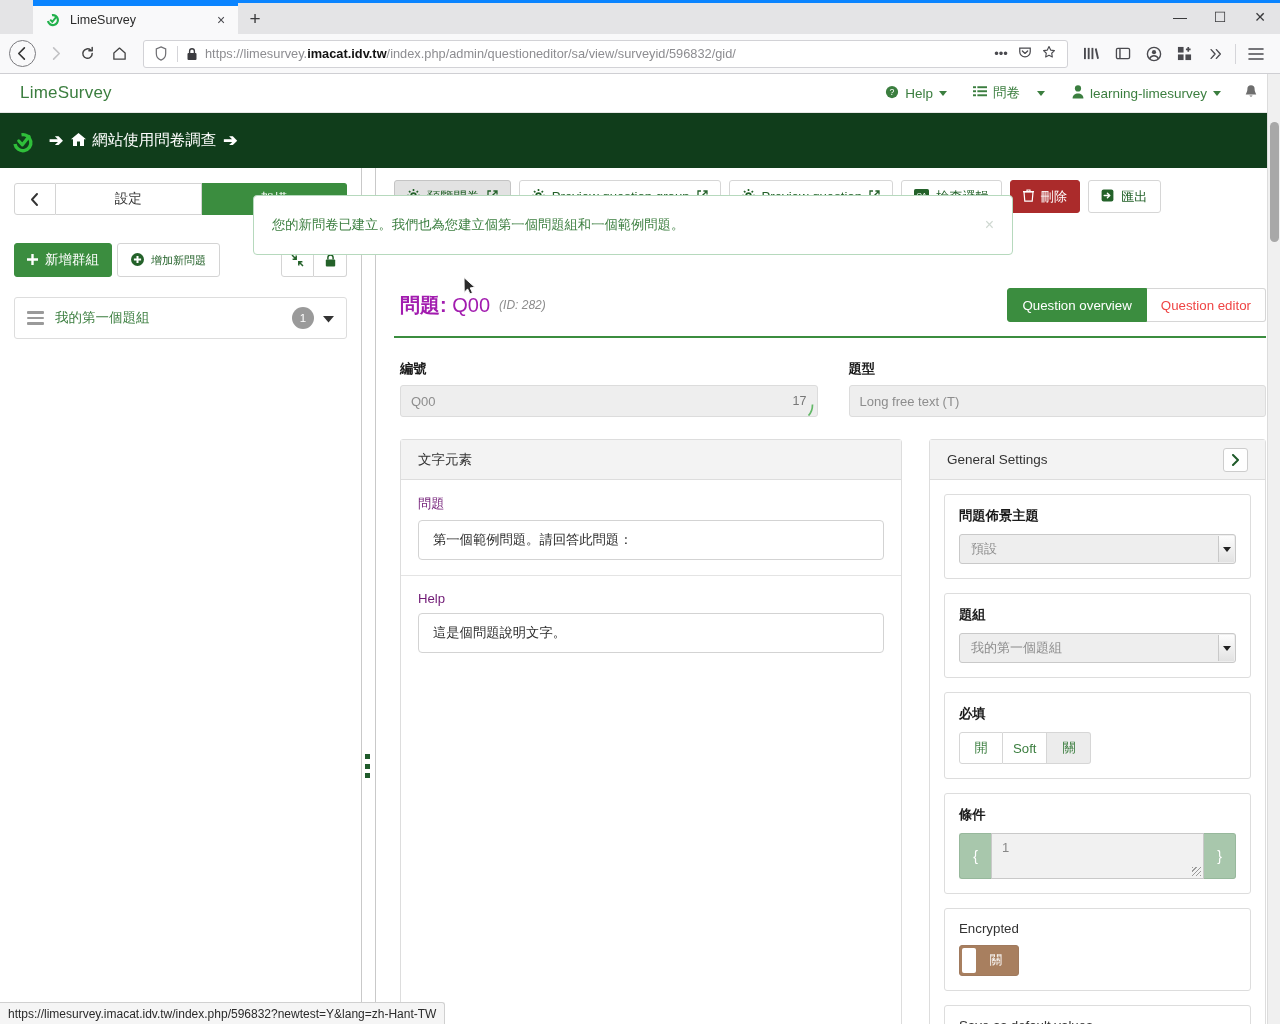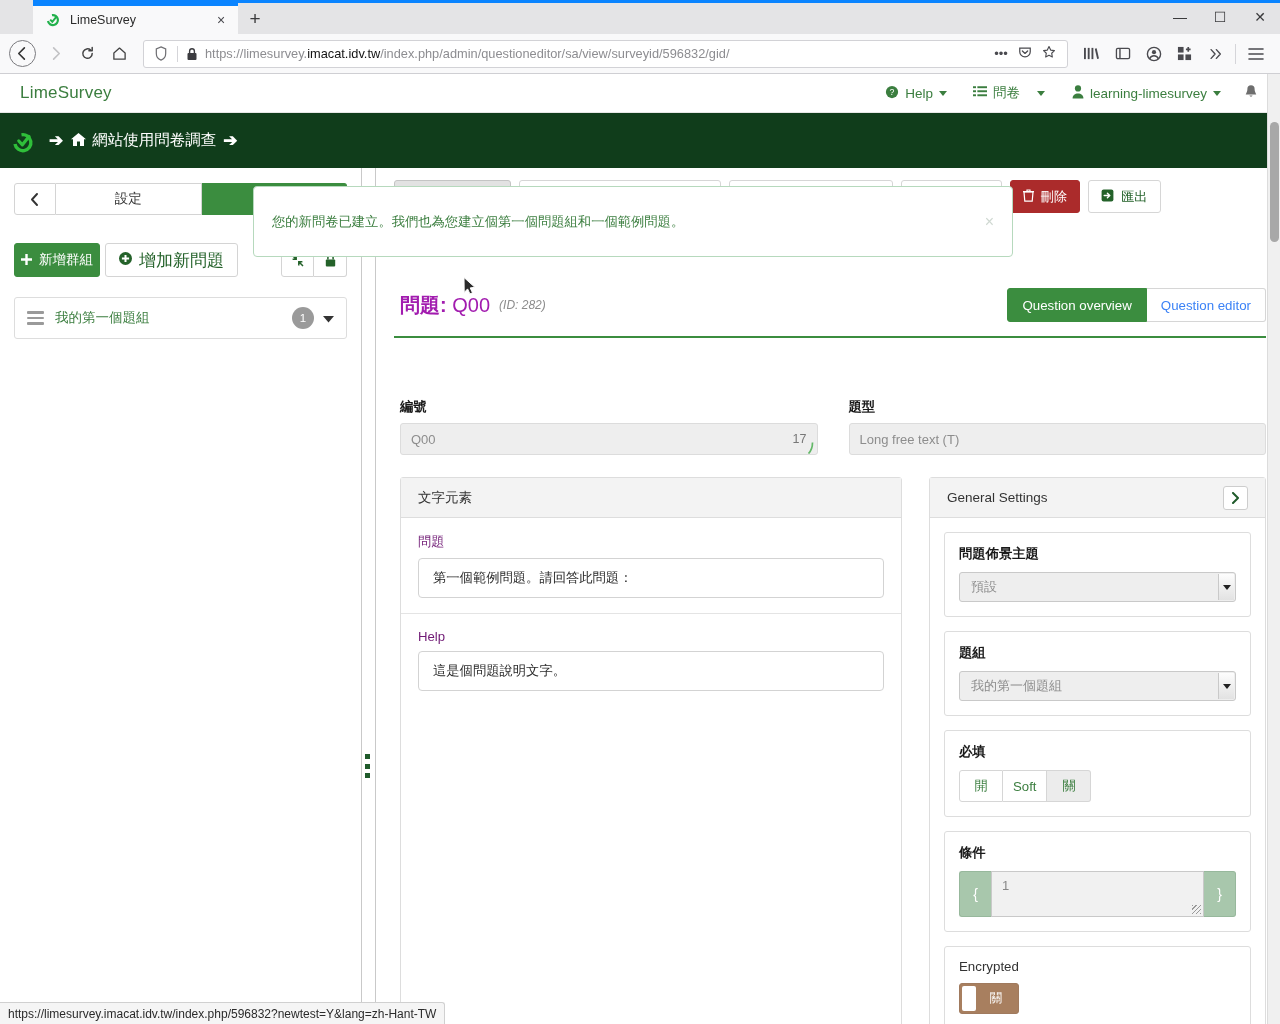--- a/index.html
+++ b/index.html
@@ -72,21 +72,21 @@
     background: #ffffff; border: 1px solid #d2d2d6; border-radius: 3px;
     display: flex; align-items: center; padding: 0 6px;
   }
   .url-shield { width: 22px; display: flex; justify-content: center; color: #6f6f73; }
   .url-sep { width: 1px; height: 16px; background: #d5d5d9; margin: 0 5px; }
   .url-lock { width: 17px; display: flex; justify-content: center; color: #3c3c40; }
   .url-text {
     flex: 1; font-size: 12.8px; color: #8d8d91; padding-left: 5px;
     white-space: nowrap; overflow: hidden;
   }
-  .url-text b { color: #131313; font-weight: 400; }
+  .url-text b { color: #131313; font-weight: 700; }
   .url-text .proto { color: #8d8d91; }
   .url-icn {
     width: 24px; text-align: center; color: #4a4a4f; font-size: 13px;
     flex: 0 0 24px;
   }
   .toolbar-icons { display: flex; align-items: center; }
   .tb-icon {
     width: 31px; height: 30px;
     display: flex; align-items: center; justify-content: center;
     color: #4a4a4f;
@@ -120,22 +120,22 @@
     height: 55px; background: #103d1b;
     display: flex; align-items: center; padding-left: 10px;
     color: #ffffff; position: relative;
   }
   .bc-logo { width: 26px; height: 26px; margin-right: 6px; }
   .bc-arrow { color: #ffffff; font-size: 17px; margin: 0 7px; font-weight: bold; }
   .bc-home { font-size: 15px; margin-right: 5px; }
   .bc-text { font-size: 15.5px; white-space: nowrap; }
 
   .toast {
-    position: absolute; left: 253px; top: 112px;
-    width: 760px; height: 71px;
+    position: absolute; left: 253px; top: 121px;
+    width: 760px; height: 60px;
     background: #ffffff; border: 1px solid #b6d9bd; border-radius: 4px;
     display: flex; align-items: center; padding: 0 18px;
     z-index: 30;
   }
   .toast-msg { flex: 1; font-size: 13.3px; color: #3b7e3f; }
   .toast-x { color: #cfd8d1; font-size: 16px; padding-left: 10px; }
 
   
   .body-split { display: flex; height: 856px; }
 
@@ -164,26 +164,26 @@
   }
   .sb-tab.active::after {
     content: ""; position: absolute; left: 50%; bottom: -8px;
     margin-left: -8px; width: 0; height: 0;
     border-left: 8px solid transparent; border-right: 8px solid transparent;
     border-top: 8px solid #3b8d3f;
   }
   .sb-actions { display: flex; align-items: center; margin-top: 28px; }
   .btn-addgroup {
     height: 34px; background: #3b8d3f; color: #fff; border: 1px solid #3b8d3f;
-    border-radius: 3px; font-size: 13.5px; padding: 0 6px;
+    border-radius: 3px; font-size: 13.5px; padding: 0 12px;
     display: flex; align-items: center; gap: 7px;
   }
   .btn-addquestion {
     height: 34px; background: #fff; color: #24622a; border: 1px solid #d4d4d4;
-    border-radius: 3px; font-size: 17px; padding: 0 13px; margin-left: 5px;
+    border-radius: 3px; font-size: 11px; padding: 0 13px; margin-left: 5px;
     display: flex; align-items: center; gap: 7px; text-align: right;
   }
   .sb-iconbtns { margin-left: auto; display: flex; }
   .sb-iconbtn {
     width: 33px; height: 34px; background: #fff; border: 1px solid #d4d4d4;
     display: flex; align-items: center; justify-content: center;
     color: #24622a; font-size: 12px;
   }
   .sb-iconbtn:first-child { border-radius: 3px 0 0 3px; }
   .sb-iconbtn:last-child { border-radius: 0 3px 3px 0; border-left: none; }
@@ -243,27 +243,27 @@
   .q-toggle { margin-left: auto; display: flex; }
   .q-toggle-btn {
     height: 34px; font-size: 13.3px; padding: 14px 14px;
     display: flex; align-items: center; border: 1px solid #d6d6d6;
   }
   .q-toggle-btn.on {
     background: #3b8d3f; color: #fff; border-color: #3b8d3f;
     border-radius: 3px 0 0 3px;
   }
   .q-toggle-btn.off {
-    background: #fff; color: #3b82f6; border-left: none;
+    background: #fff; color: #ef4444; border-left: none;
     border-radius: 0 3px 3px 0;
   }
 
   .topfields { display: flex; gap: 31px; margin-top: 22px; padding-left: 6px; }
   .tf-col { flex: 1; }
-  .tf-label { font-size: 13.3px; font-weight: 700; color: #1a1a1a; margin-bottom: 7px; margin-top: 38px; }
+  .tf-label { font-size: 13.3px; font-weight: 700; color: #1a1a1a; margin-bottom: 7px; }
   .tf-input {
     height: 32px; background: #eeeeee; border: 1px solid #dcdcdc; border-radius: 3px;
     display: flex; align-items: center; padding: 0 10px;
     font-size: 13px; color: #8d8d8d; position: relative;
   }
   .tf-count { margin-left: auto; font-size: 12.5px; color: #777; }
   .tf-resize {
     position: absolute; right: 2px; bottom: 0px;
     width: 10px; height: 12px; color: #63b868; font-size: 13px; line-height: 1;
   }

